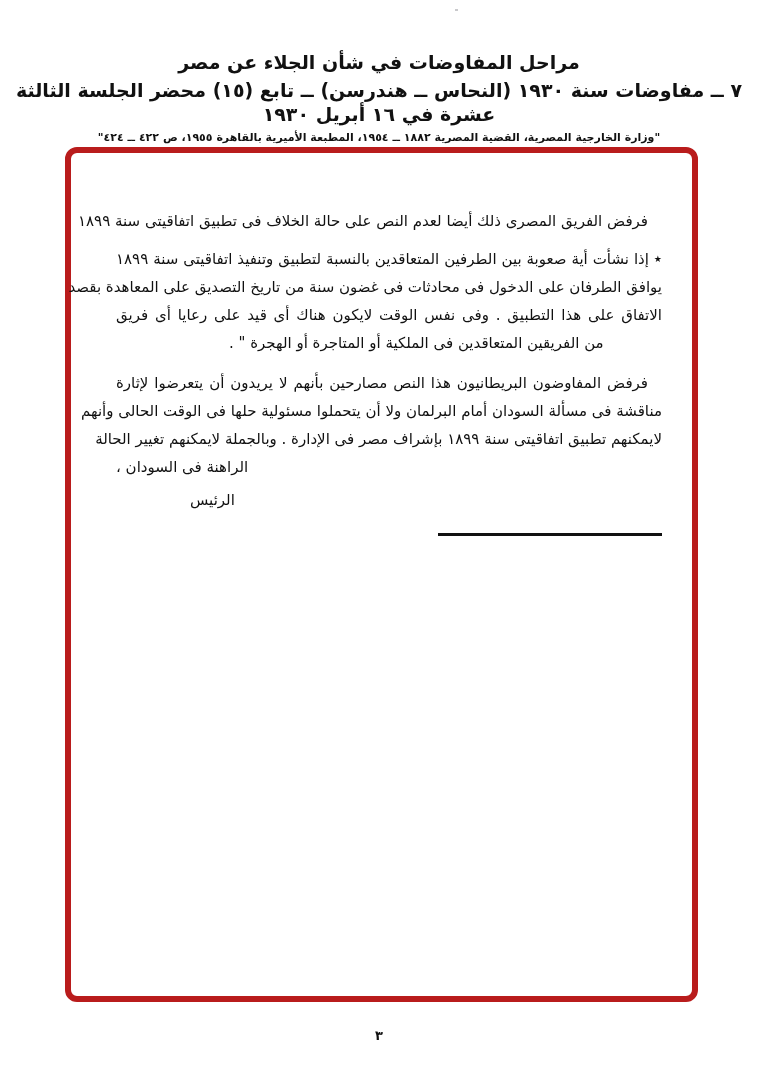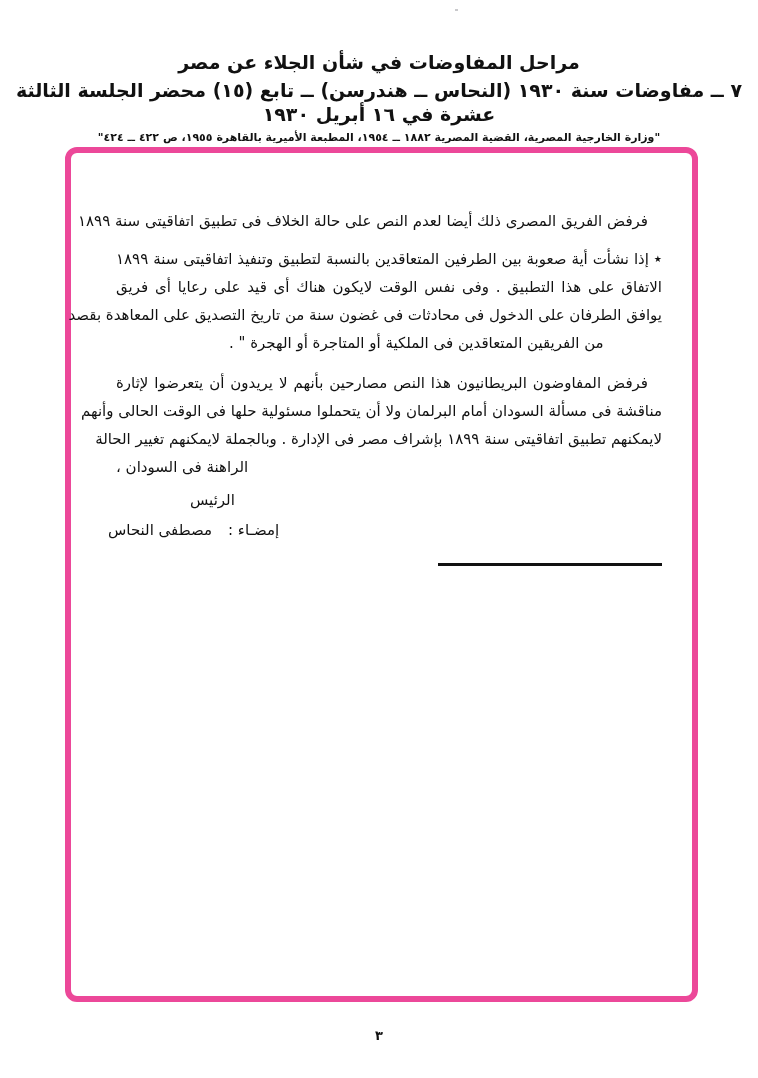--- a/index.html
+++ b/index.html
@@ -51,21 +51,21 @@
     margin-top: 4px;
   }
   
   .frame {
     position: absolute;
     left: 65px;
     top: 147px;
     width: 633px;
     height: 855px;
     box-sizing: border-box;
-    border: 6px solid #ec4899;
+    border: 6px solid #b91c1c;
     border-radius: 12px;
     background: #ffffff;
   }
   .frame-content {
     position: relative;
     box-sizing: border-box;
     height: 100%;
     padding: 54px 30px 0 45px;
     direction: rtl;
     font-size: 15px;
@@ -142,37 +142,34 @@
 
   <div class="frame">
     <div class="frame-content">
 
       <div class="para p1">
         <div class="line indent">فرفض الفريق المصرى ذلك أيضا لعدم النص على حالة الخلاف فى تطبيق اتفاقيتى سنة ١٨٩٩</div>
       </div>
 
       <div class="para p2">
         <div class="line">٭ إذا نشأت أية صعوبة بين الطرفين المتعاقدين بالنسبة لتطبيق وتنفيذ اتفاقيتى سنة ١٨٩٩</div>
+        <div class="line">يوافق الطرفان على الدخول فى محادثات فى غضون سنة من تاريخ التصديق على المعاهدة بقصد</div>
         <div class="line">الاتفاق على هذا التطبيق . وفى نفس الوقت لايكون هناك أى قيد على رعايا أى فريق</div>
-        <div class="line">يوافق الطرفان على الدخول فى محادثات فى غضون سنة من تاريخ التصديق على المعاهدة بقصد</div>
         <div class="line short-mid">من الفريقين المتعاقدين فى الملكية أو المتاجرة أو الهجرة " .</div>
       </div>
 
       <div class="para p3">
         <div class="line indent">فرفض المفاوضون البريطانيون هذا النص مصارحين بأنهم لا يريدون أن يتعرضوا لإثارة</div>
         <div class="line">مناقشة فى مسألة السودان أمام البرلمان ولا أن يتحملوا مسئولية حلها فى الوقت الحالى وأنهم</div>
         <div class="line">لايمكنهم تطبيق اتفاقيتى سنة ١٨٩٩ بإشراف مصر فى الإدارة . وبالجملة لايمكنهم تغيير الحالة</div>
         <div class="line short-left">الراهنة فى السودان ،</div>
       </div>
 
       <div class="signature">
         <div class="sig-title">الرئيس</div>
-        <div class="sig-line">
-          <span>إمضـاء :</span><span class="sig-name">مصطفى النحاس</span>
-        </div>
       </div>
 
       <div class="divider"></div>
 
     </div>
   </div>
 
   <div class="page-number">٣</div>
 
 </div>

